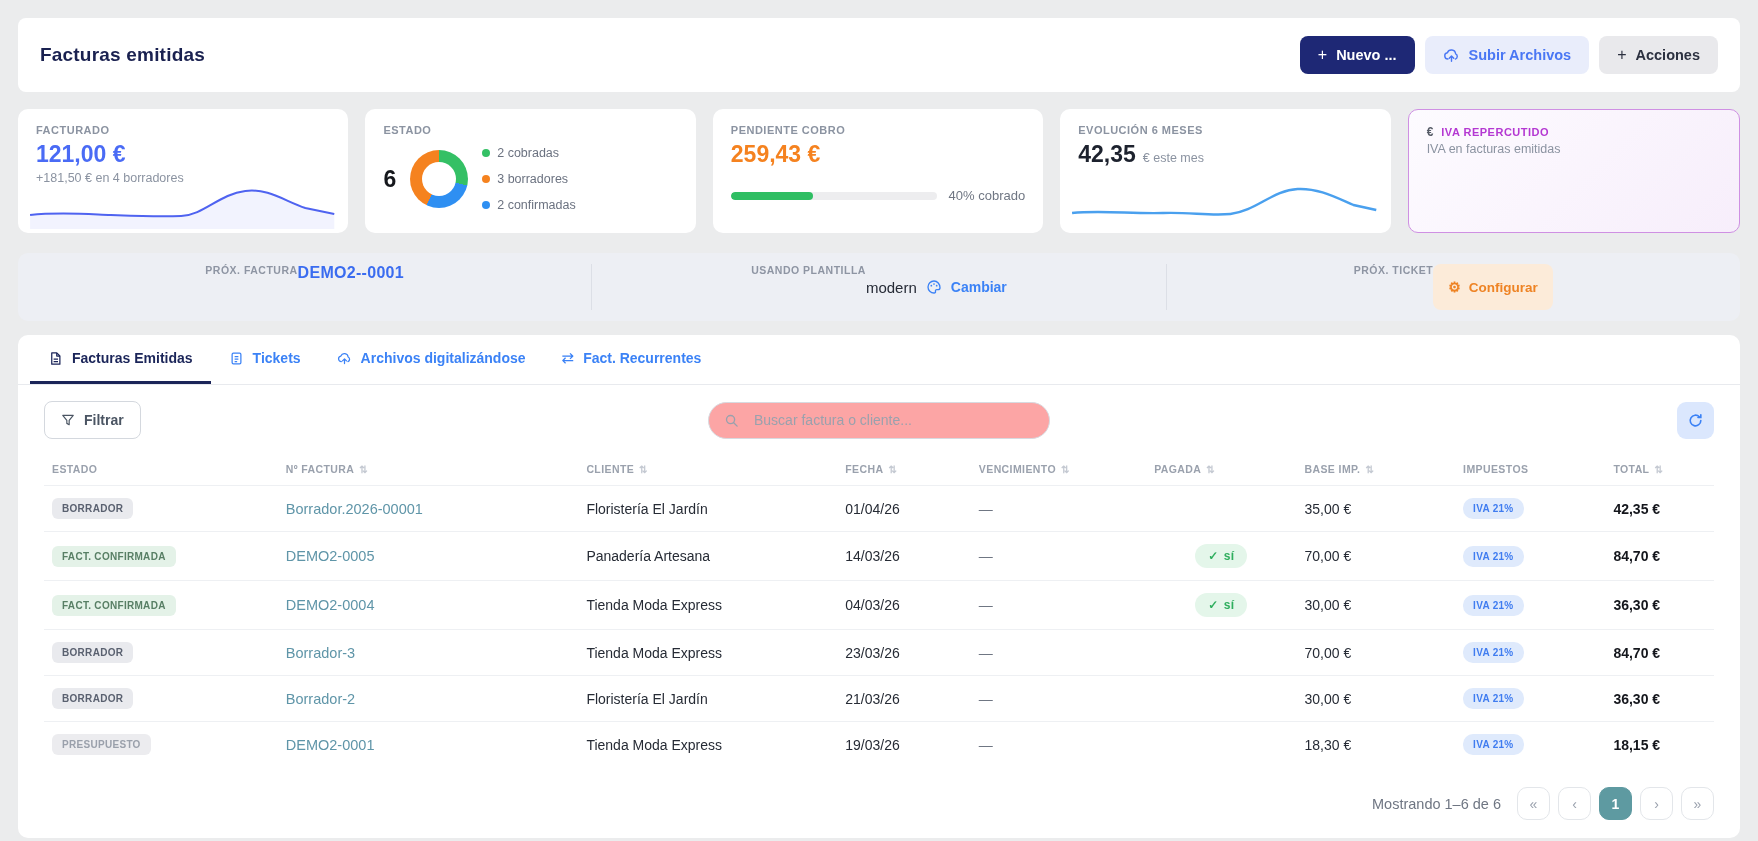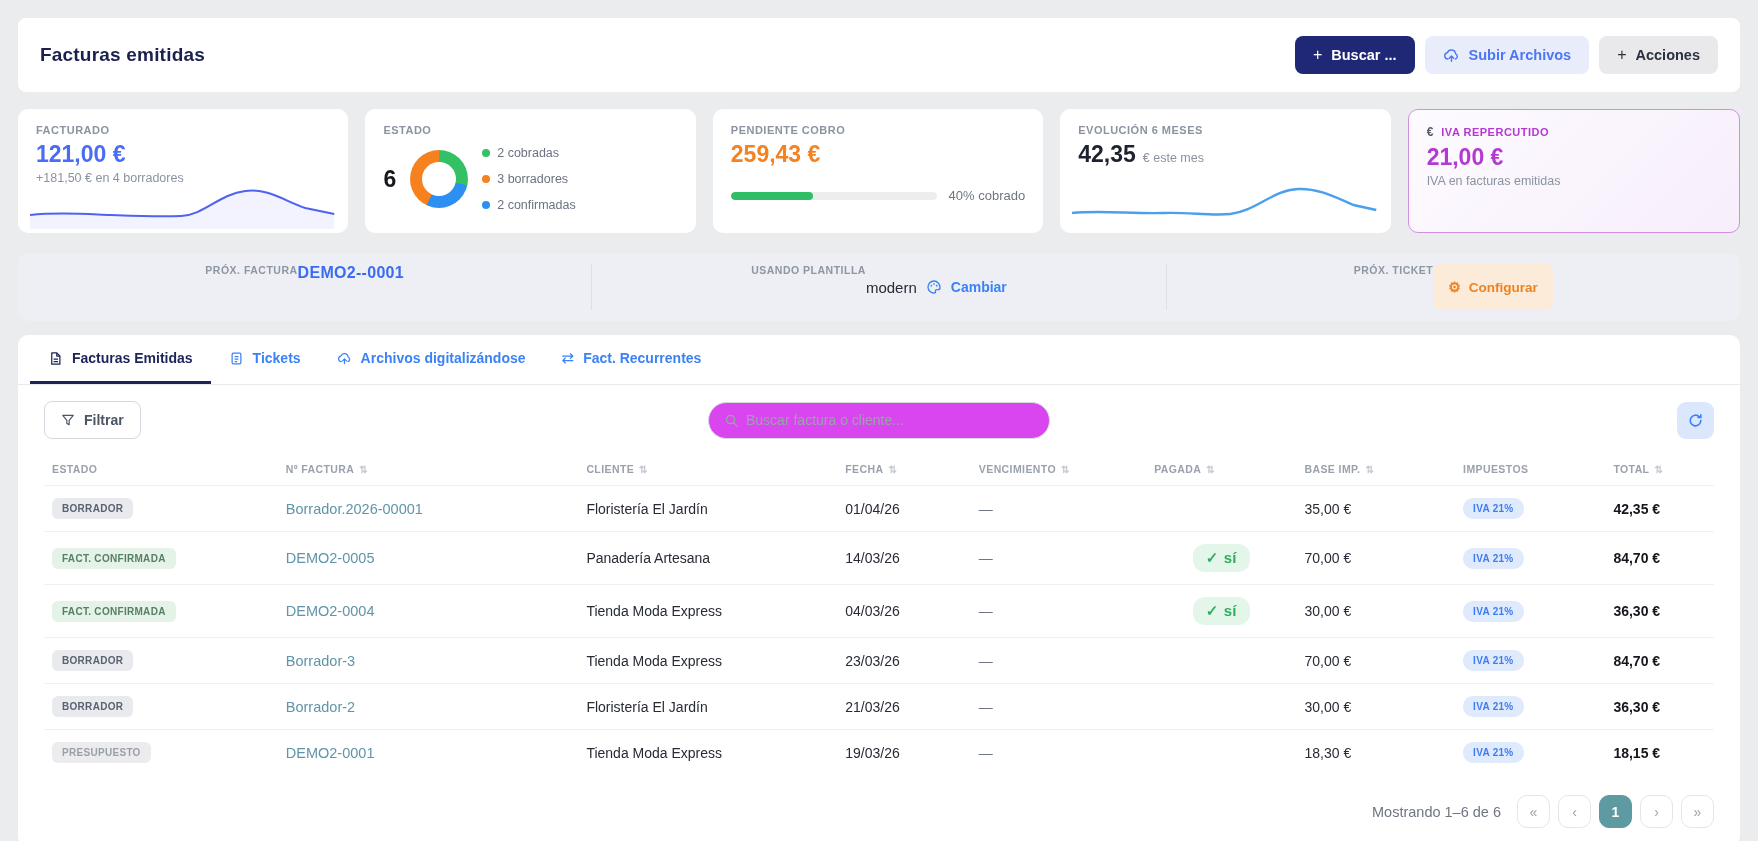--- a/index.html
+++ b/index.html
@@ -83,21 +83,21 @@
   .tab svg { width:15px; height:15px; }
   .tab .glyph { font-size:15px; font-weight:400; }
 
   .toolbar { display:flex; align-items:center; padding:16px 26px 10px; position:relative; }
   .btn-filtrar { display:inline-flex; align-items:center; gap:9px; background:#fff;
                  border:1px solid #d4d8de; border-radius:8px; padding:0 16px; height:38px;
                  font-family:inherit; font-size:14px; font-weight:700; color:#4b5563; cursor:pointer; }
   .btn-filtrar svg { width:14px; height:14px; }
   .search-box { position:absolute; left:50%; transform:translateX(-50%); width:342px; height:37px;
                 border:1px solid #d7dae0; border-radius:19px; display:flex; align-items:center;
-                padding:0 15px; gap:7px; background:#d946ef; }
+                padding:0 15px; gap:15px; background:#fca5a5; }
   .search-box svg { width:15px; height:15px; flex:none; }
   .search-box input { border:none; outline:none; font-family:inherit; font-size:14px;
                       color:#3a3f4a; width:100%; background:transparent; }
   .search-box input::placeholder { color:#9aa1ad; }
   .btn-refresh { margin-left:auto; width:37px; height:37px; border:none; border-radius:9px;
                  background:#dbe7fd; color:#3b82f6; cursor:pointer; display:flex;
                  align-items:center; justify-content:center; }
   .btn-refresh svg { width:17px; height:17px; }
 
   table { width:calc(100% - 52px); margin:0 26px; border-collapse:collapse; table-layout:fixed; }
@@ -110,21 +110,21 @@
   .al-center { text-align:center; }
   .muted { color:#6f7683; }
   td.total { font-weight:700; color:#14161c; }
   .inv-link { color:#5f95a8; font-size:14.5px; cursor:pointer; }
   .badge { font-size:10px; font-weight:700; letter-spacing:.3px; padding:5px 10px;
            border-radius:6px; display:inline-block; }
   .st-draft { background:#e9eaee; color:#5a6170;padding-left:10px; }
   .st-confirmed { background:#e4f2e8; color:#587f65; }
   .st-quote { background:#ececef; color:#9aa0ab; }
   .badge.tax { background:#dfeafc; color:#3f7cf0; border-radius:10px; }
-  .badge.paid { background:#e4f6ea; color:#2fae5e; border-radius:12px; font-size:15px; padding:5px 13px; }
+  .badge.paid { background:#e4f6ea; color:#2fae5e; border-radius:12px; font-size:12px; padding:5px 13px; }
   .badge.paid .chk { margin-right:5px; }
 
   .pagination { display:flex; justify-content:flex-end; align-items:center; gap:16px;
                 padding:20px 26px 18px; }
   .pg-summary { font-size:14.5px; color:#6f7683; }
   .pg-btns { display:flex; gap:8px; }
   .pg-btn { width:33px; height:33px; border:1px solid #e3e6ea; border-radius:10px;
             background:#fff; color:#9aa1ad; font-family:inherit; font-size:14px;
             cursor:pointer; display:flex; align-items:center; justify-content:center; }
   .pg-btn.active { background:#5e9aa1; border-color:#5e9aa1; color:#fff; font-weight:700; }
@@ -132,21 +132,21 @@
 </head>
 <body>
 
 <div class="page">
 
   <div class="topbar">
     <div class="page-title">Facturas emitidas</div>
     <div class="topbar-actions">
       <button class="btn btn-nuevo">
         <span class="glyph">+</span>
-        <span>Buscar ...</span>
+        <span>Nuevo ...</span>
       </button>
       <button class="btn btn-subir">
         <span>
             <svg viewBox="0 0 24 24" fill="none" stroke="currentColor" stroke-width="2" stroke-linecap="round" stroke-linejoin="round" style="width:17px;height:17px;display:block">
               <path d="M7 17a4.5 4.5 0 0 1-.8-8.93 6 6 0 0 1 11.6 1.53A4 4 0 0 1 17.5 17"></path>
               <path d="M12 20v-7M8.8 15.8 12 12.6l3.2 3.2"></path>
             </svg>
           </span>
         <span>Subir Archivos</span>
       </button>
@@ -211,21 +211,20 @@
       <svg class="spark" viewBox="0 0 300 52" preserveAspectRatio="none">
         <path d="M2,36 C30,33 60,37 90,36 C115,35 135,39 155,37 C180,34 196,13 220,12 C240,11 256,20 274,28 L296,33" fill="none" stroke="#4aa0ee" stroke-width="2.4"></path>
       </svg>
     </div>
 
     <div class="stat-card iva-card">
       <div class="iva-label-row">
         <span class="euro-glyph">€</span>
         <span class="stat-label" style="color:#b438d2">IVA REPERCUTIDO</span>
       </div>
-      <div class="stat-value v-purple">21,00 €</div>
       <div class="stat-sub">IVA en facturas emitidas</div>
     </div>
   </div>
 
   <div class="strip">
     <div class="strip-sec">
       <div class="strip-label">PRÓX. FACTURA</div>
       <div class="prox-value">DEMO2--0001</div>
     </div>
     <div class="strip-sec">

